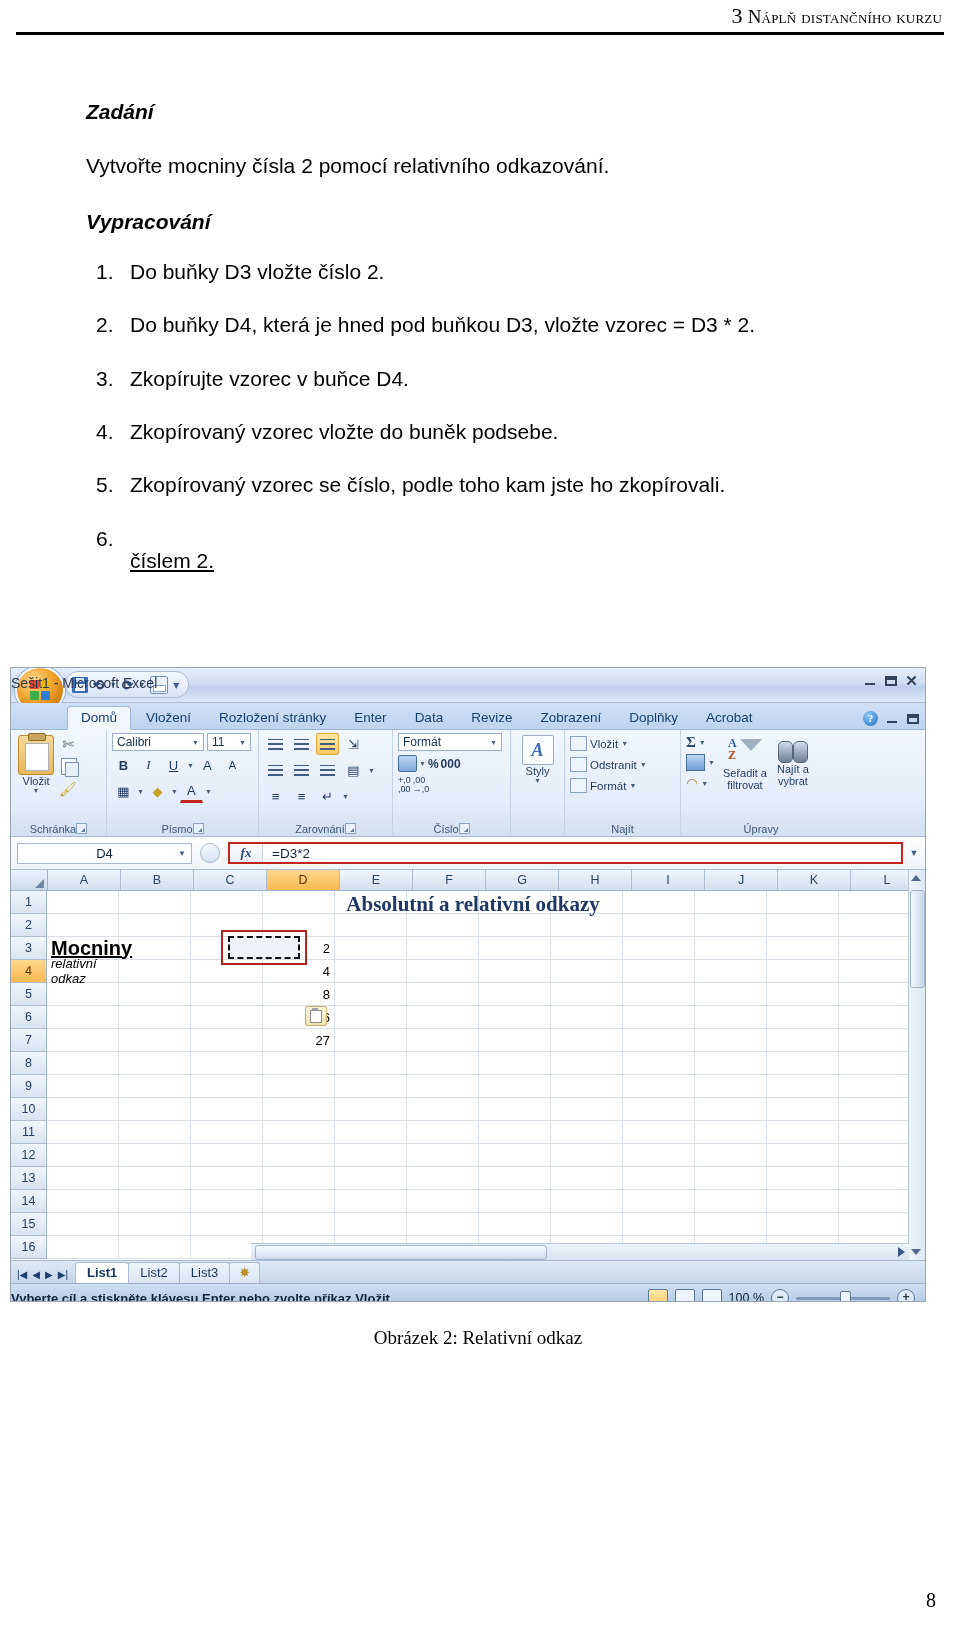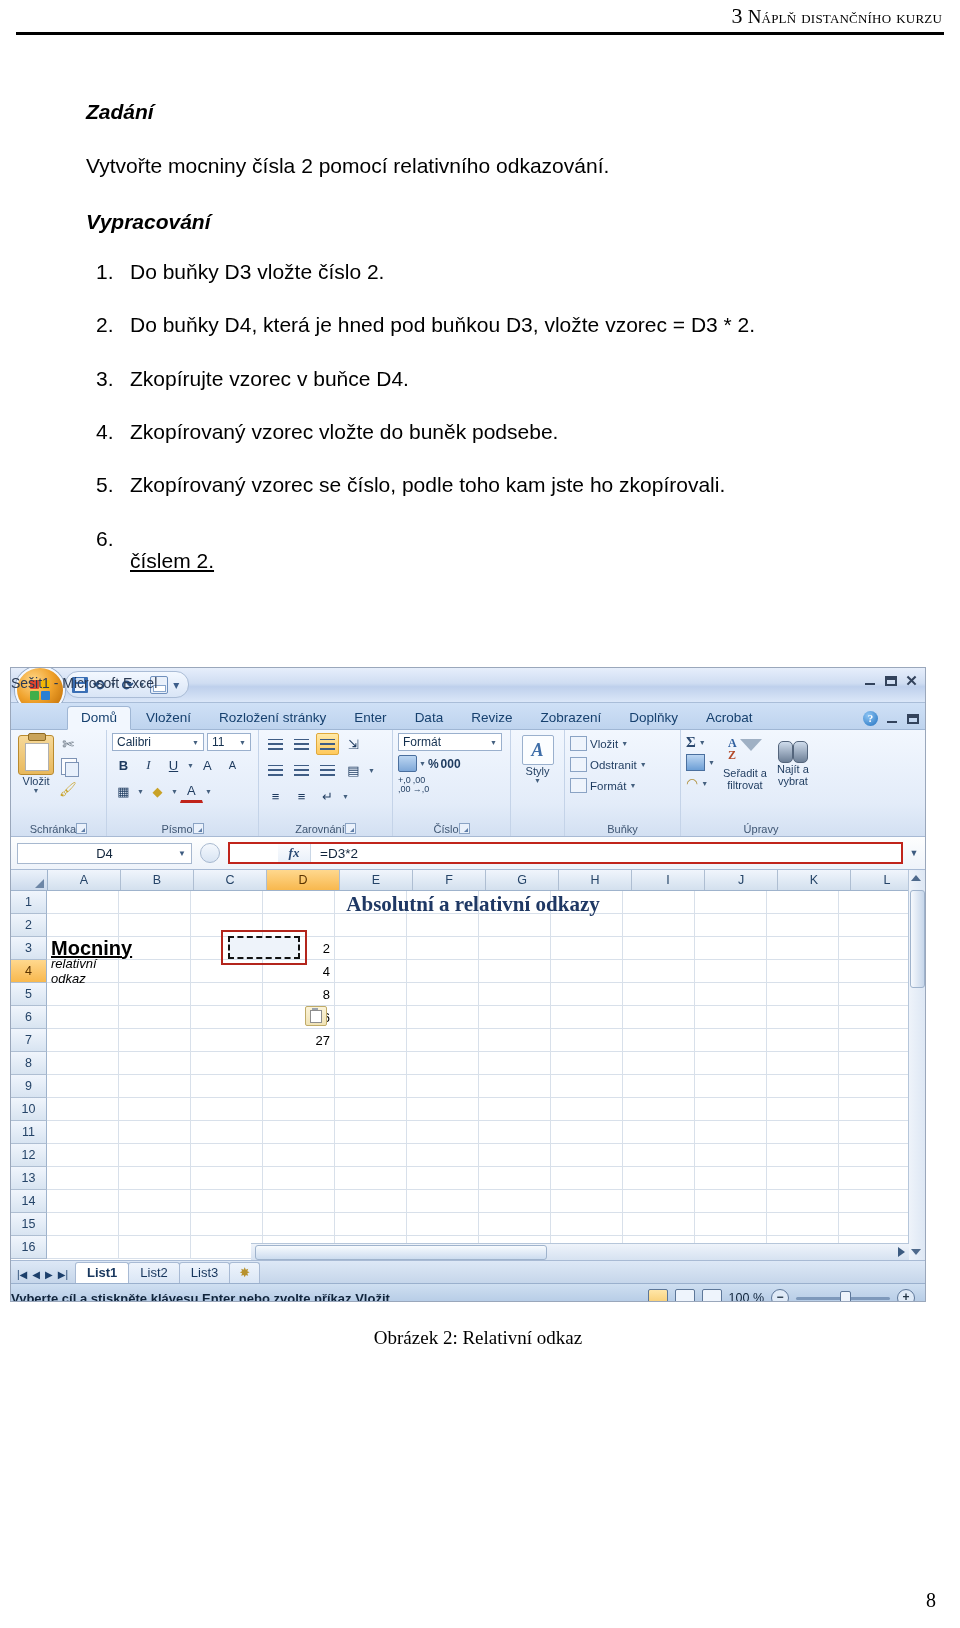--- a/index.html
+++ b/index.html
@@ -198,21 +198,21 @@
   .namebox .na{position:absolute;right:5px;font-size:8px;color:#3d5b80;}
   .fbtns{display:flex;align-items:center;gap:6px;margin:0 8px;}
   .circ{width:18px;height:18px;border-radius:50%;background:linear-gradient(to bottom,#f4f8fd,#d8e4f3);border:1px solid #a7b8cf;}
   .fx-wrap{
     position:relative;display:flex;align-items:center;flex:1;height:22px;
     border:2px solid #c0241b;box-sizing:border-box;background:#fff;
   }
   .fx{
     width:32px;height:100%;display:flex;align-items:center;justify-content:center;
     font:italic 700 13px "Liberation Serif",serif;color:#2a4a75;
-    background:linear-gradient(to bottom,#fbfcfe,#e9f0f9);border-right:1px solid #c9d6e6;margin-left:48px;
+    background:linear-gradient(to bottom,#fbfcfe,#e9f0f9);border-right:1px solid #c9d6e6;
   }
   .fval{padding-left:9px;font-size:13.5px;color:#10243b;}
   .fbar-right{width:22px;text-align:center;font-size:9px;color:#3d5b80;}
 
   
   .xl-grid{position:relative;height:390px;background:#fff;overflow:hidden;}
   .colhead{display:flex;height:20px;border-bottom:1px solid #9fb3cc;}
   .corner{
     width:36px;flex:none;background:linear-gradient(to bottom,#eaf1fa,#ccdaec);
     border-right:1px solid #9fb3cc;position:relative;
@@ -573,21 +573,21 @@
           <span>Odstranit</span>
           <span class="tri-d">▼</span>
         </div>
         <div class="cellrow">
           <span class="gl"></span>
           <span>Formát</span>
           <span class="tri-d">▼</span>
         </div>
       </div>
       <div class="glabel">
-        <span>Buňky</span>
+        <span>Najít</span>
       </div>
     </div>
 
     <div class="grp" style="width:160px;border-right:none;">
       <div class="gbody" style="gap:6px;padding-top:2px;">
         <div style="display:flex;flex-direction:column;gap:4px;">
           <span style="display:flex;align-items:center;gap:3px;">
             <span class="sigma">Σ</span>
             <span class="tri-d">▼</span>
           </span>

